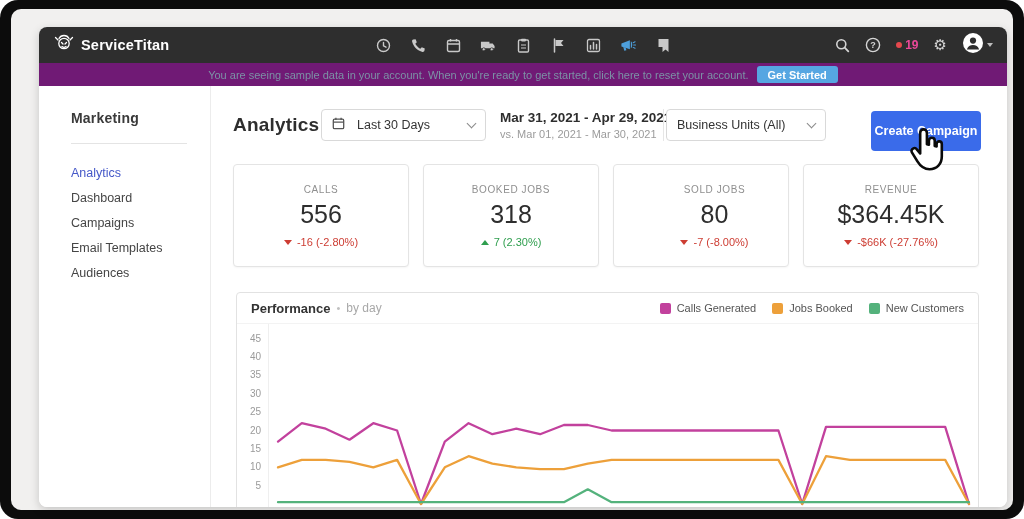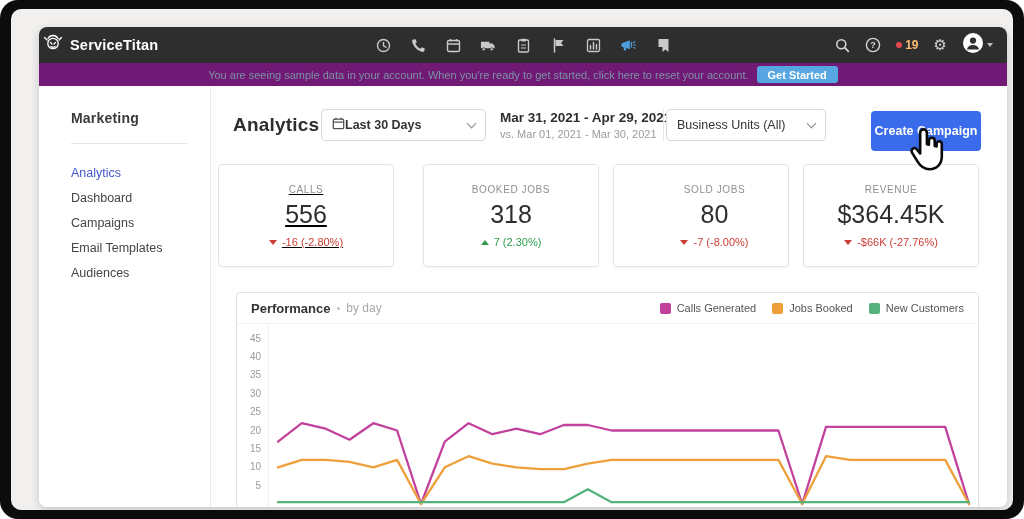--- a/index.html
+++ b/index.html
@@ -4,29 +4,29 @@
 <style>
   * { margin:0; padding:0; box-sizing:border-box; }
   html,body { width:1024px; height:519px; background:#ffffff; font-family:"Liberation Sans", sans-serif; }
   .stage { position:relative; width:1024px; height:519px; }
   .frame { position:absolute; inset:0; background:#0c0c0c; border-radius:18px; }
   .desktop { position:absolute; left:11px; top:9px; right:11px; bottom:9px; background:#f1f0ef; border-radius:10px; }
   .app { position:absolute; left:28px; top:18px; width:968px; height:480px; background:#ffffff; border-radius:8px; overflow:hidden; box-shadow:0 3px 10px rgba(0,0,0,.18); }
 
   
   .navbar { height:36px; background:#2e2e2e; display:flex; align-items:center; position:relative; }
-  .brand { display:flex; align-items:center; gap:7px; padding-left:4px; }
+  .brand { display:flex; align-items:center; gap:7px; padding-left:15px; }
   .brand-name { color:#fff; font-size:14.5px; font-weight:bold; letter-spacing:.2px; }
   .nav-center { position:absolute; left:50%; top:0; height:36px; transform:translateX(-50%); display:flex; align-items:center; gap:19px; }
   .nav-ic { width:16px; height:16px; display:flex; align-items:center; justify-content:center; cursor:pointer; }
   .nav-ic svg { display:block; }
   .nav-right { margin-left:auto; display:flex; align-items:center; gap:15px; padding-right:14px; }
   .notif { display:flex; align-items:center; gap:3px; cursor:pointer; }
   .notif-dot { width:6px; height:6px; border-radius:50%; background:#e5484d; }
-  .notif-count { color:#fdba74; font-size:12px; font-weight:bold; }
+  .notif-count { color:#ec4899; font-size:12px; font-weight:bold; }
   .gear-glyph { color:#d4d4d4; font-size:15px; font-family:"DejaVu Sans", sans-serif; cursor:pointer; line-height:1; }
   .avatar-wrap { display:flex; align-items:center; gap:3px; cursor:pointer; }
   .caret { width:0; height:0; border-left:3.5px solid transparent; border-right:3.5px solid transparent; border-top:4px solid #bdbdbd; }
 
   
   .banner { height:23px; background:#701a75; display:flex; align-items:center; justify-content:center; gap:8px; }
   .banner-text { font-size:11px; color:#7c92a6; }
   .banner-btn { background:#56a6e2; color:#fff; font-size:11px; font-weight:bold; border:none; border-radius:3px; padding:2.5px 11px; cursor:pointer; }
 
   
@@ -40,21 +40,21 @@
 
   .main { position:relative; flex:1; background:#fff; overflow:hidden; }
 
   
   .page-title { position:absolute; left:22px; top:28px; font-size:19px; font-weight:bold; color:#2e2e2e; letter-spacing:.2px; }
   .dd { position:absolute; top:23px; height:32px; background:#fff; border:1px solid #d9d9d9; border-radius:4px; display:flex; align-items:center; padding:0 10px; cursor:pointer; }
   .dd-date { left:110px; width:165px; }
   .dd-bu { left:455px; width:160px; justify-content:space-between; }
   .dd-label { font-size:12.5px; color:#333; }
   .chev { width:7px; height:7px; border-right:1.5px solid #8a8a8a; border-bottom:1.5px solid #8a8a8a; transform:rotate(45deg); margin-left:auto; margin-top:-3px; }
-  .dd-date .dd-label { margin-left:0;font-weight:bold; }
+  .dd-date .dd-label { margin-left:12px; }
   .daterange { position:absolute; left:289px; top:24px; }
   .daterange-main { font-size:13.5px; font-weight:bold; color:#2e2e2e; }
   .daterange-sub { font-size:11px; color:#9b9b9b; margin-top:3px; }
   .vdiv { position:absolute; left:452px; top:23px; width:1px; height:32px; background:#e6e6e6; }
   .create-btn { position:absolute; left:660px; top:25px; width:110px; height:40px; background:#3a6bea; color:#fff; border:none; border-radius:4px; font-size:12.5px; font-weight:bold; cursor:pointer; font-family:"Liberation Sans", sans-serif; }
   .cursor-hand { position:absolute; left:695px; top:42px; z-index:20; pointer-events:none; }
 
   
   .kpi-card { position:absolute; top:78px; width:176px; height:103px; background:#fff; border:1px solid #e4e4e4; border-radius:4px; box-shadow:0 1px 2px rgba(0,0,0,.04); display:flex; flex-direction:column; align-items:center; }
   .kpi-label { margin-top:19px; font-size:10px; letter-spacing:.6px; color:#8f8f8f; }
@@ -239,21 +239,21 @@
             </div>
 
             <button class="create-btn">Create Campaign</button>
 
             <span class="cursor-hand">
               <svg width="40" height="46" viewBox="0 0 26 30">
                 <path d="M9.2 3.2 C9.2 1.9 10.2 0.9 11.4 0.9 C12.6 0.9 13.6 1.9 13.6 3.2 V10.6 L14.9 10.9 V8.3 C14.9 7.2 15.8 6.4 16.8 6.4 C17.9 6.4 18.7 7.2 18.7 8.3 V11.7 L19.9 12 V10.4 C19.9 9.5 20.7 8.7 21.6 8.7 C22.6 8.7 23.3 9.5 23.3 10.4 V18.6 C23.3 23.5 20.1 26.9 15.3 26.9 C11.4 26.9 9.3 24.9 7.4 21.8 L3.8 15.9 C3.3 15 3.6 13.9 4.5 13.4 C5.3 12.9 6.4 13.1 7 13.9 L9.2 16.6 Z" fill="#ffffff" stroke="#0a0a0a" stroke-width="1.7" stroke-linejoin="round"></path>
               </svg>
             </span>
 
-            <div class="kpi-card" style="left:7px;text-decoration:underline;">
+            <div class="kpi-card" style="left:22px;">
               <div class="kpi-label">CALLS</div>
               <div class="kpi-value">556</div>
               <div class="kpi-delta down">
                   <span class="tri"></span>
                   <span>-16 (-2.80%)</span>
                 </div>
             </div>
             <div class="kpi-card" style="left:212px;">
               <div class="kpi-label">BOOKED JOBS</div>
               <div class="kpi-value">318</div>

